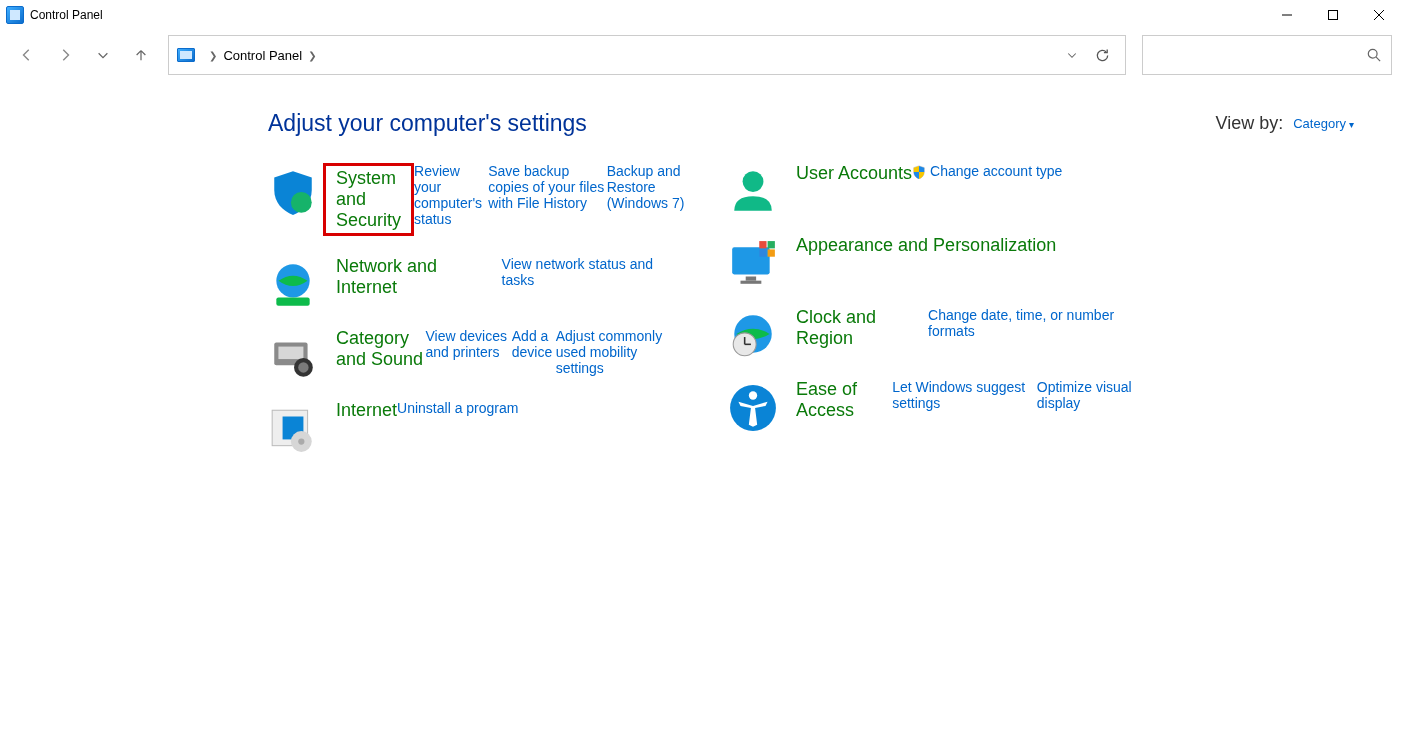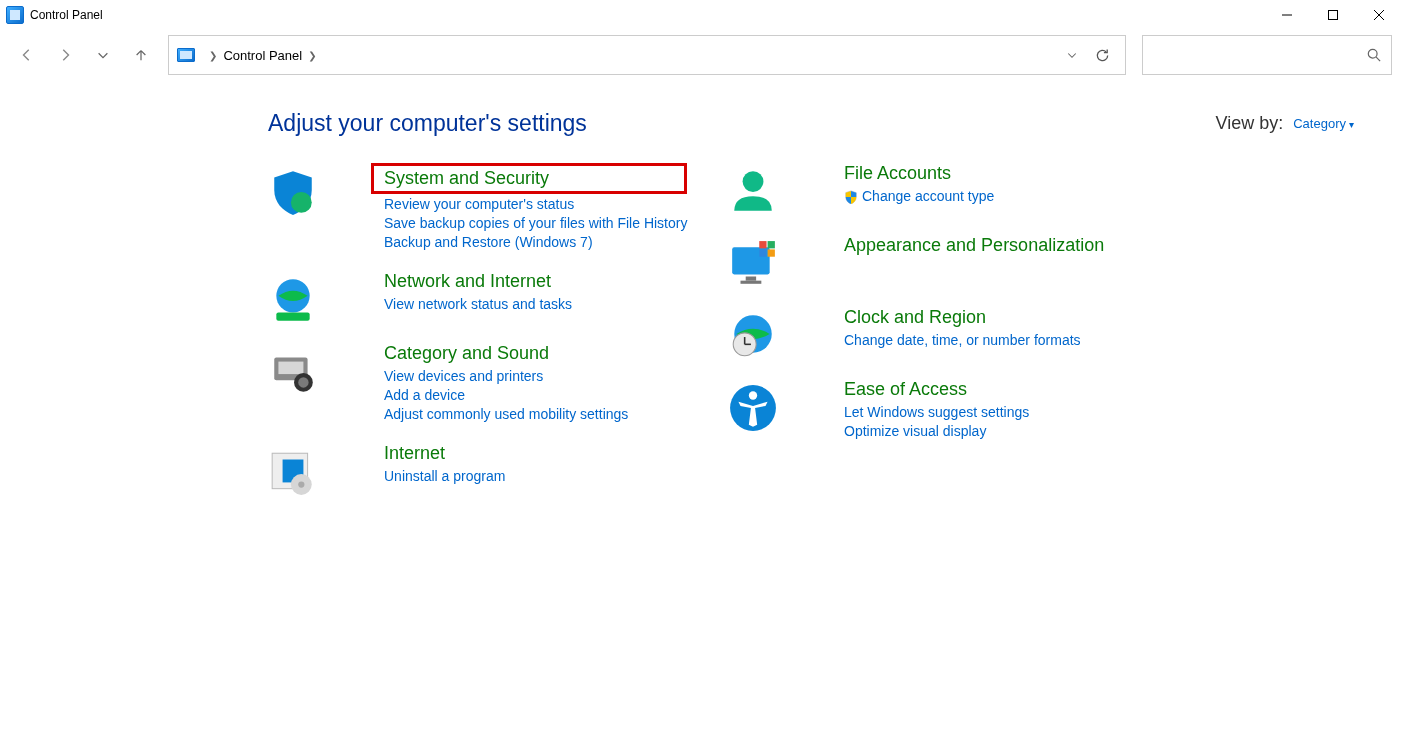--- a/index.html
+++ b/index.html
@@ -128,21 +128,21 @@
     display:flex;
     align-items:flex-start;
     margin-bottom: 18px;
   }
   .cat-icon {
     width:50px; height:50px;
     margin-right: 18px;
     margin-top: 4px;
     flex-shrink:0;
   }
-  .cat-body { display:flex; flex-direction:column;margin-left:48px; }
+  .cat-body { display:flex; flex-direction:row; }
   .cat-title {
     font-size: 18px;
     color: #0a7a0a;
     margin-bottom: 4px;
     cursor:pointer;
   }
   .cat-link {
     font-size: 14px;
     color: #0066cc;
     margin-bottom: 3px;
@@ -319,21 +319,21 @@
     <div class="col">
 
       <div class="cat">
         <div class="cat-icon">
           <svg viewBox="0 0 48 48">
             <circle cx="24" cy="14" r="10" fill="#10b987"></circle>
             <path d="M6 42 Q6 28 24 28 Q42 28 42 42 Z" fill="#10b987"></path>
           </svg>
         </div>
         <div class="cat-body">
-          <span class="cat-title">File Accounts</span>
+          <span class="cat-title">User Accounts</span>
           <span class="cat-link">
             <svg class="uac" width="14" height="14" viewBox="0 0 16 16">
               <path d="M8 1 L14 3 V8 C14 12 11 15 8 16 C5 15 2 12 2 8 V3 Z" fill="#f0f0f0" stroke="#999" stroke-width="0.5"></path>
               <path d="M8 1 L14 3 V8 H8 Z" fill="#1e88e5"></path>
               <path d="M2 3 L8 1 V8 H2 Z" fill="#f7c600"></path>
               <path d="M8 8 H14 V8 C14 12 11 15 8 16 Z" fill="#f7c600"></path>
               <path d="M2 8 H8 V16 C5 15 2 12 2 8 Z" fill="#1e88e5"></path>
             </svg><span>Change account type</span>
           </span>
         </div>

